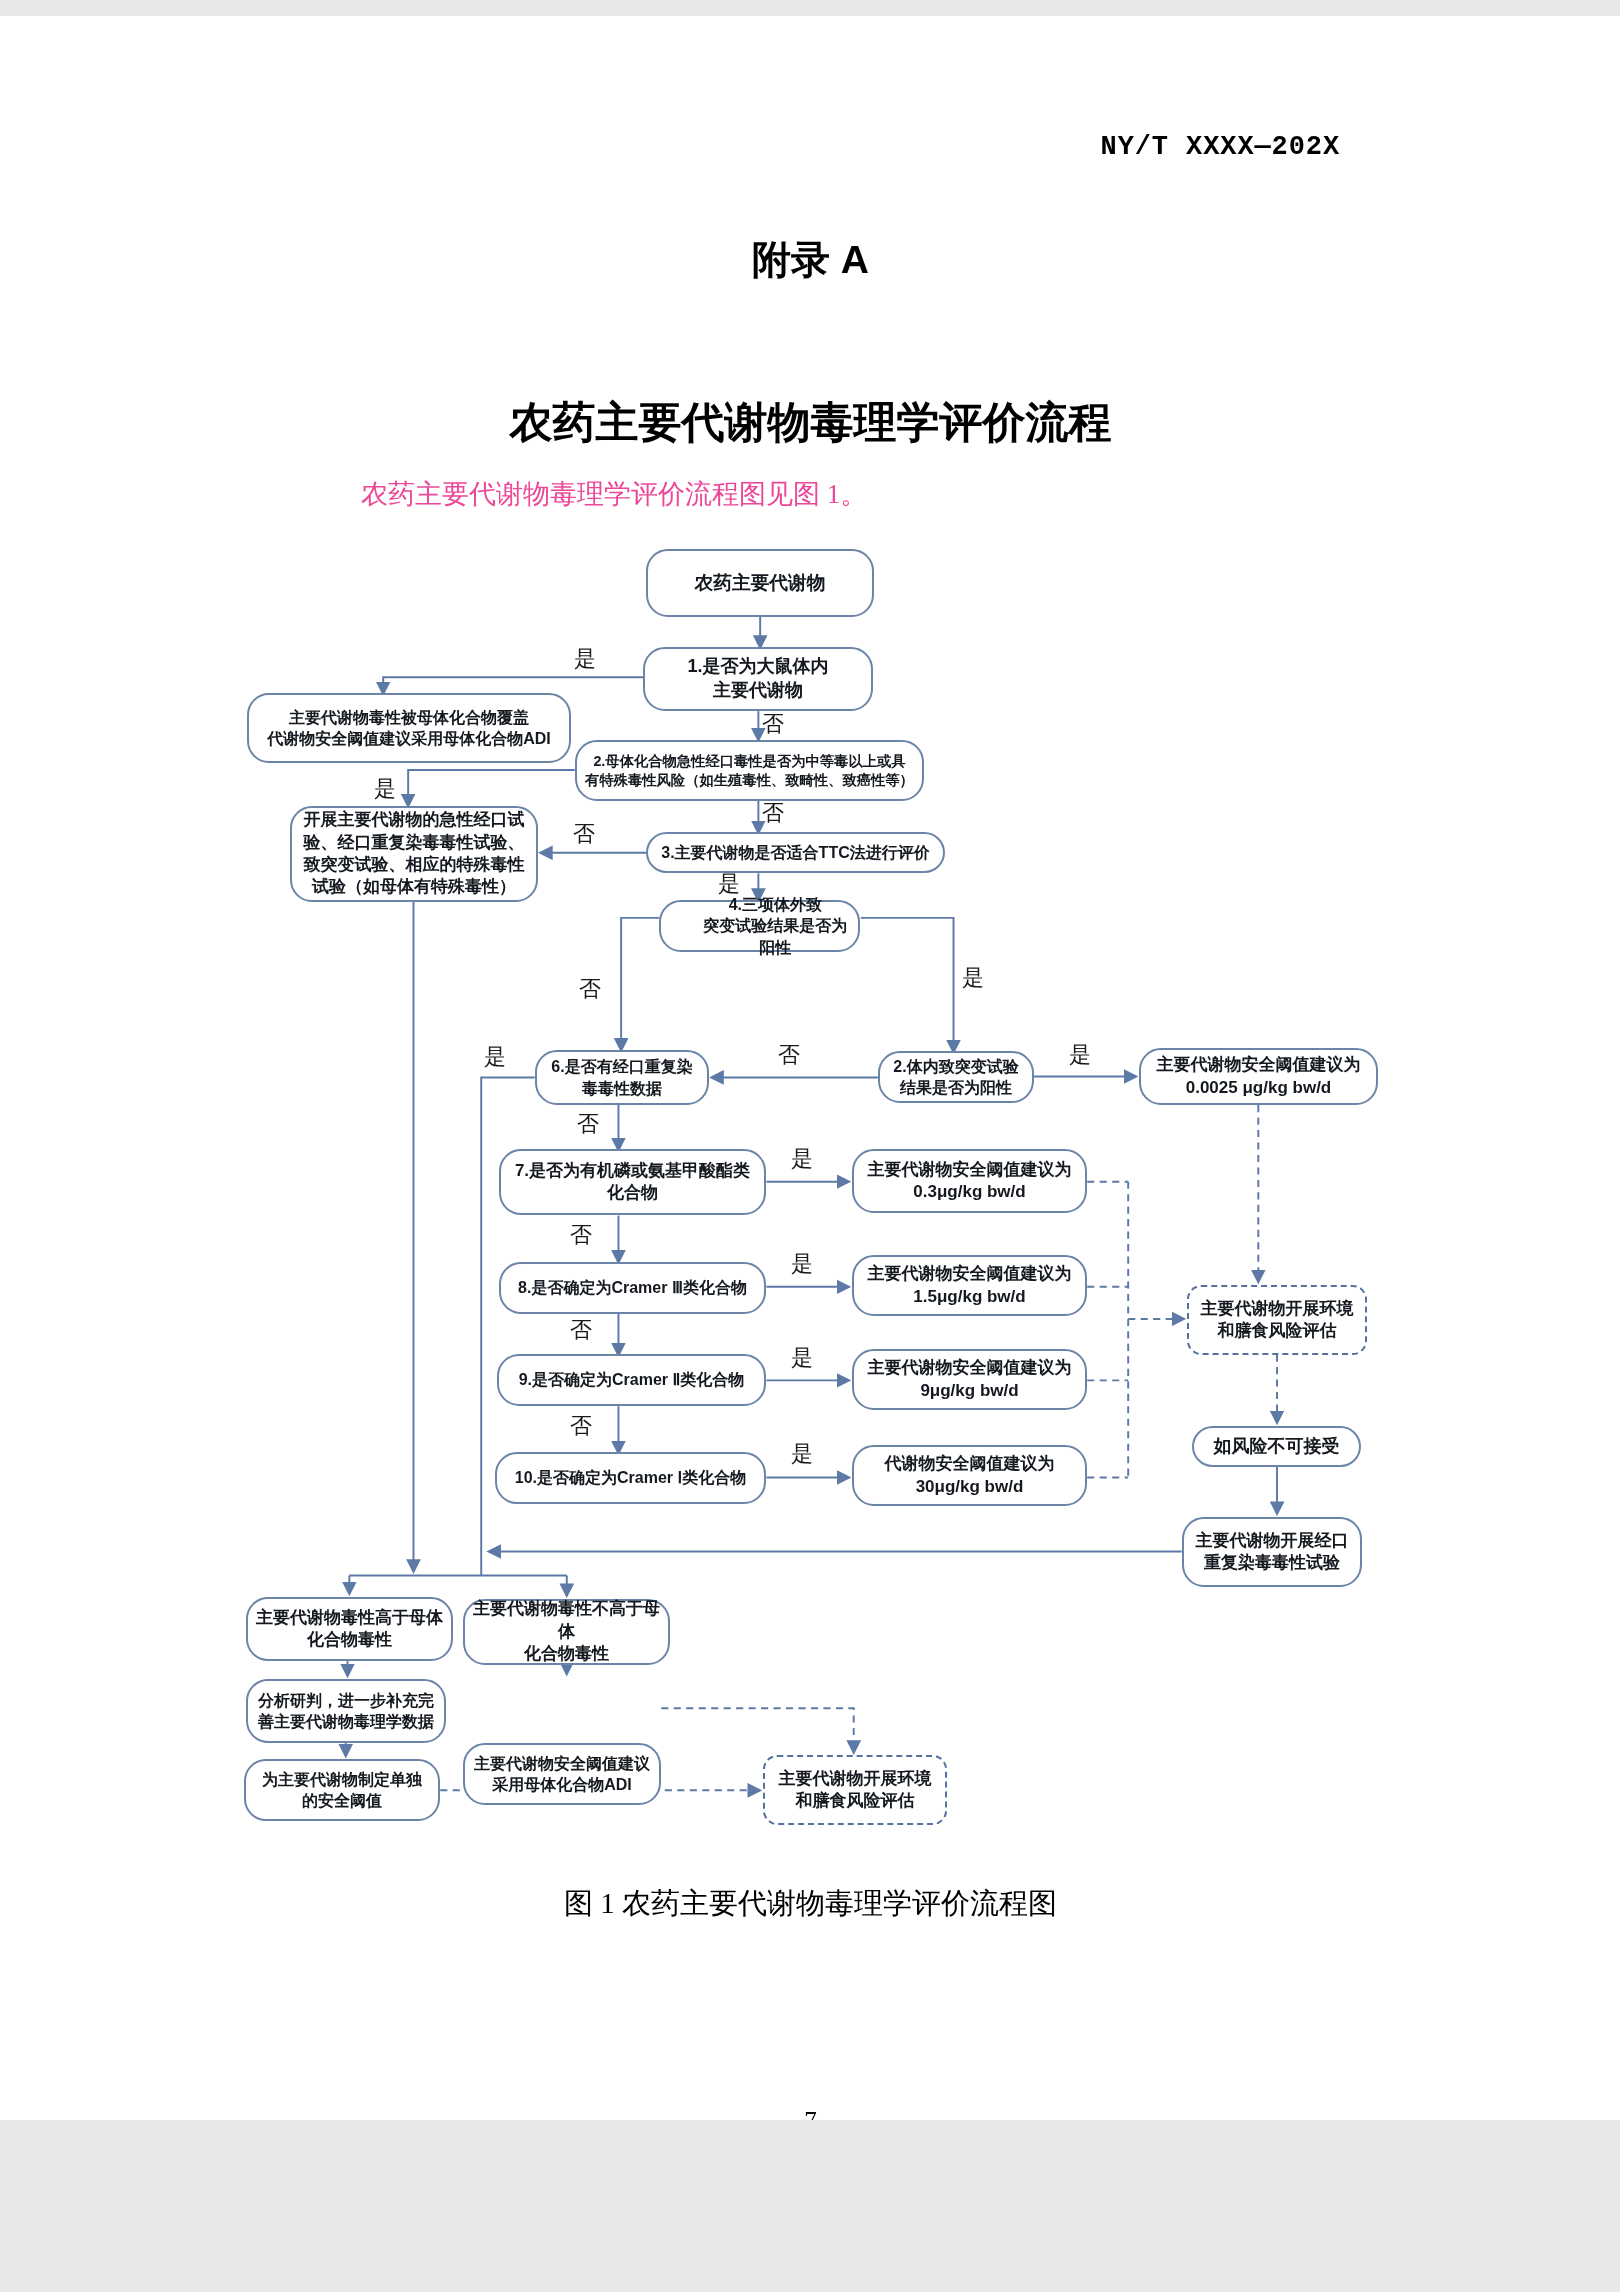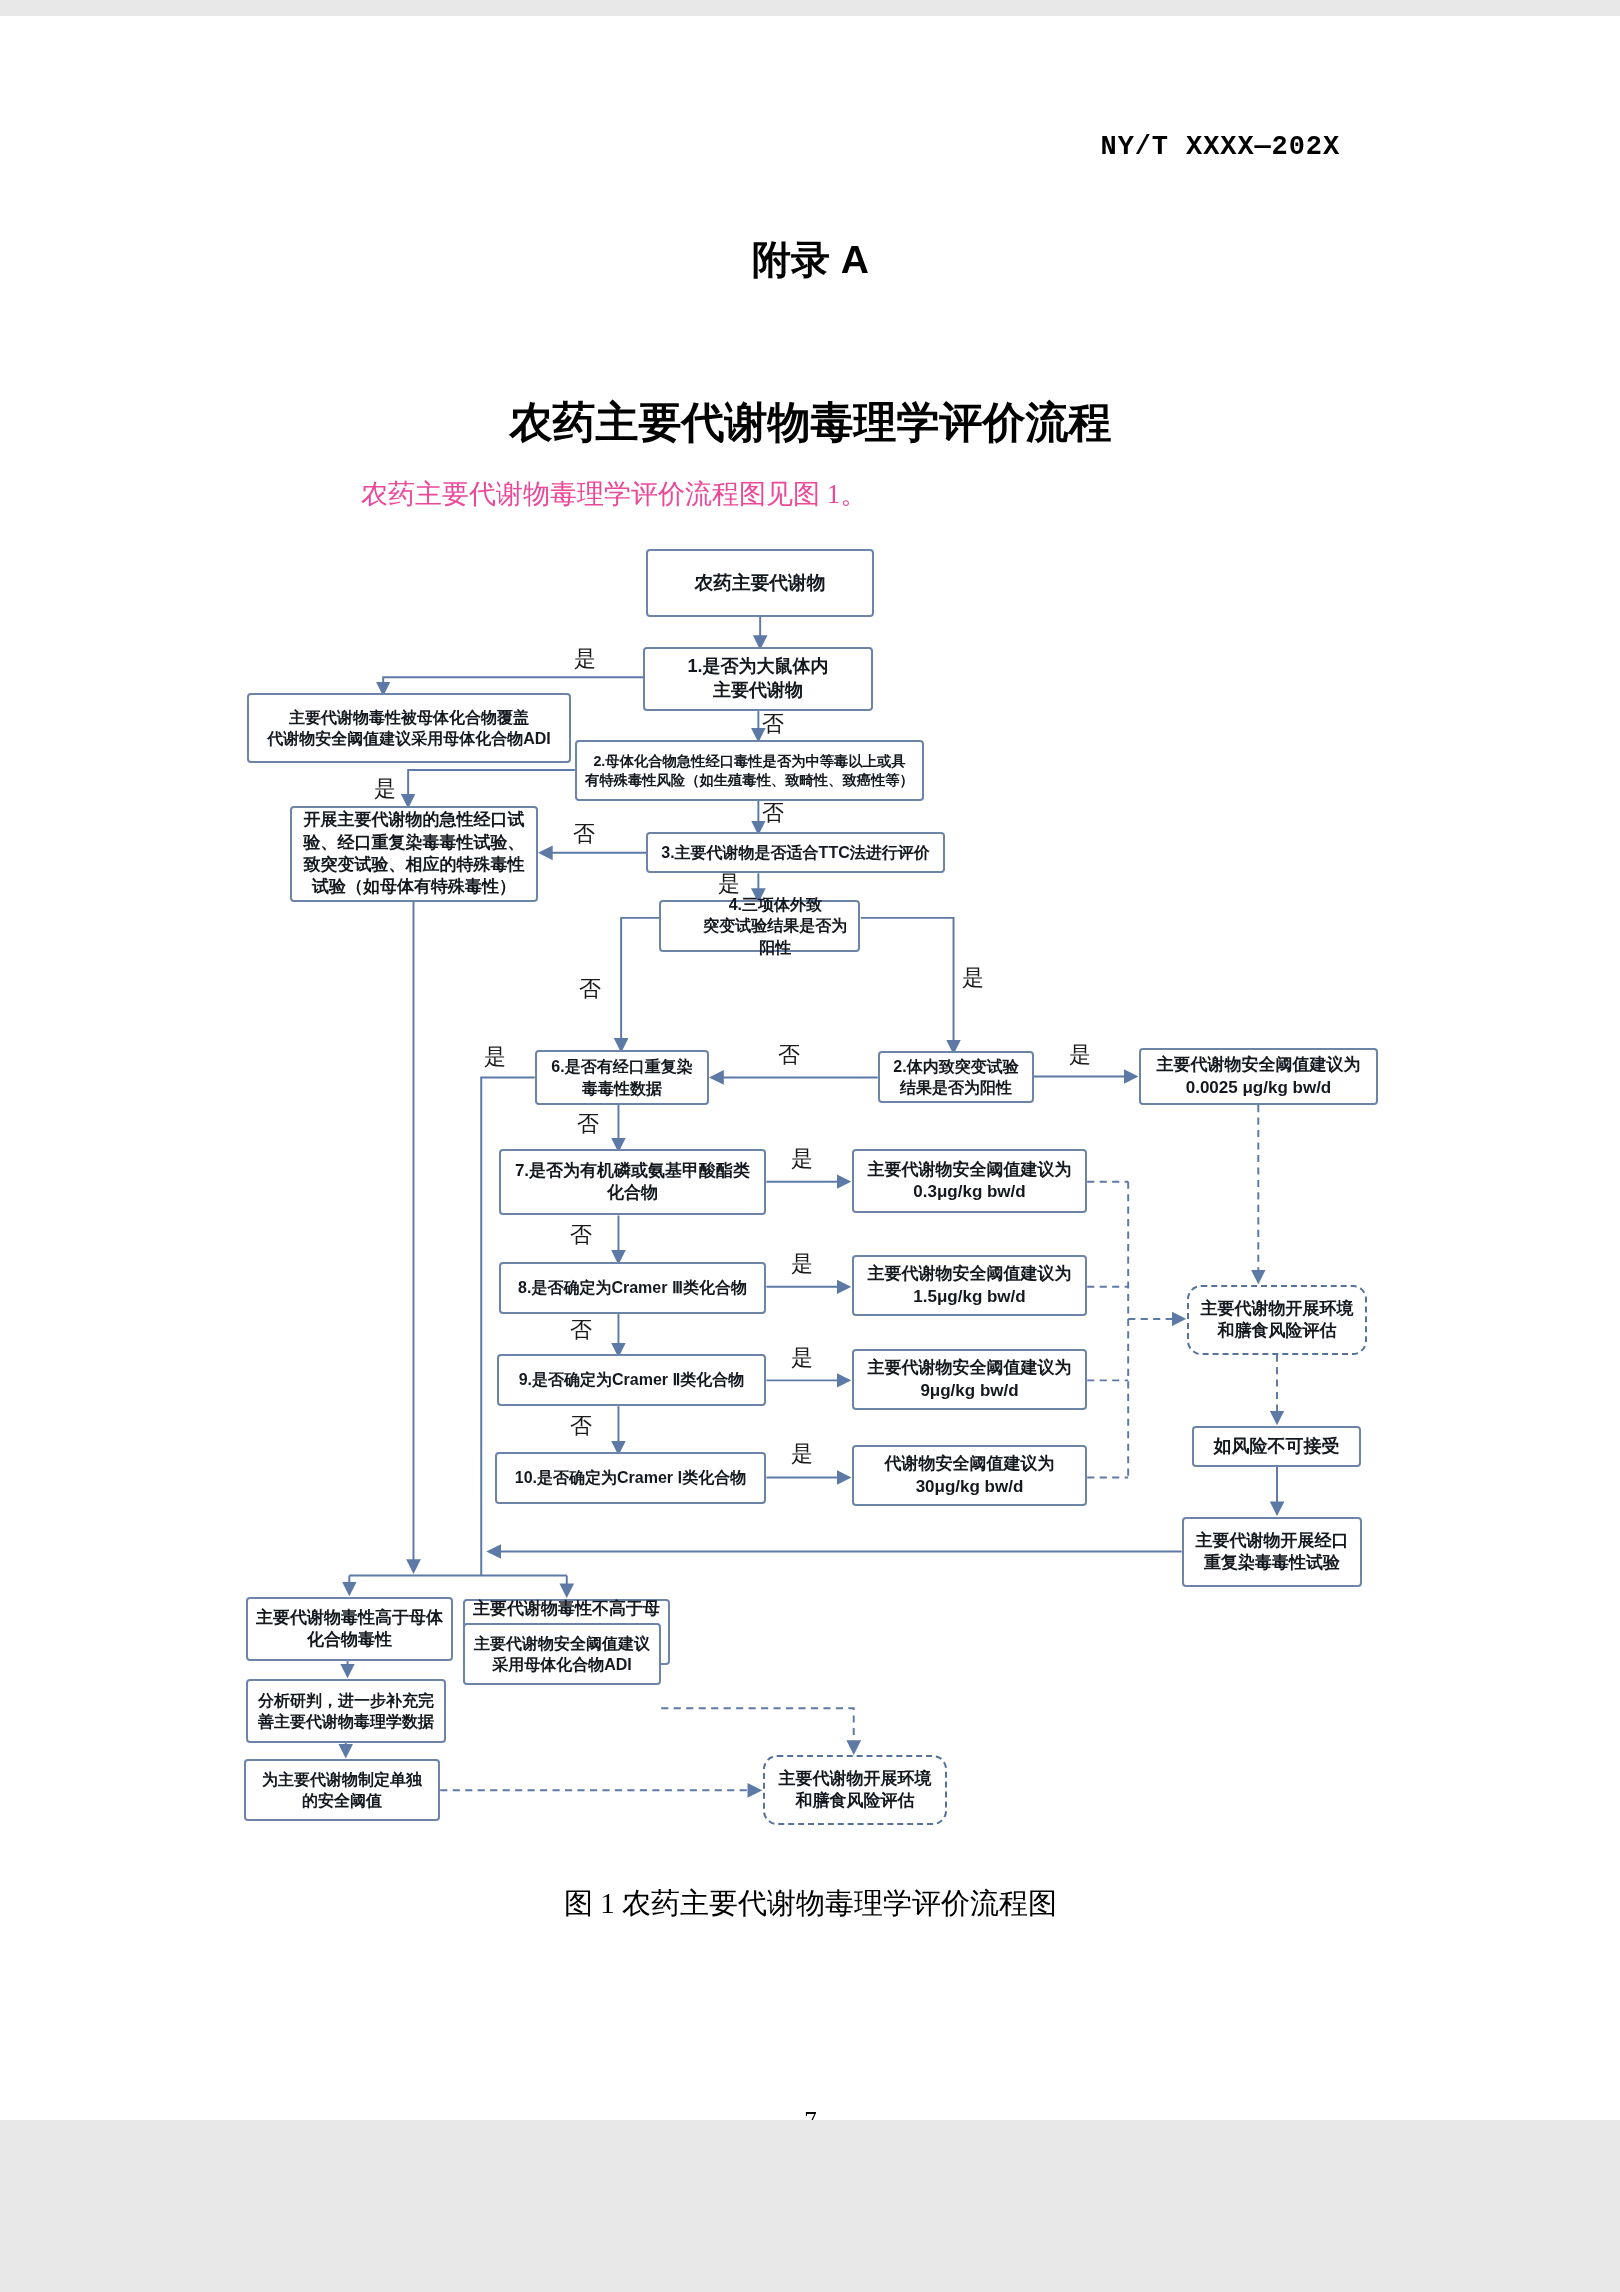--- a/index.html
+++ b/index.html
@@ -41,21 +41,21 @@
   }
   .page-number{
     position:absolute;top:2091px;left:0;width:100%;text-align:center;
     font-family:"Liberation Serif","DejaVu Serif",serif;
     font-size:25px;color:#000;
   }
   #flowchart{position:absolute;top:0;left:0;width:1621px;height:2293px;}
   #edge-svg{position:absolute;top:0;left:0;}
   .node{
     position:absolute;box-sizing:border-box;
-    border:2.2px solid #6b84a8;border-radius:4px;
+    border:2.2px solid #6b84a8;border-radius:22px;
     background:#ffffff;
     display:flex;flex-direction:column;justify-content:center;align-items:center;
     text-align:center;color:#14181f;font-weight:600;
     line-height:1.32;padding:1.8px 5.3px;
   }
   .node.dashed{border:2.2px dashed #55719c;border-radius:14.3px;}
   .node .ln{width:100%;}
   .node .ln.b{font-weight:800;}
   .edge-label{
     position:absolute;transform:translate(-50%,-50%);
@@ -206,21 +206,21 @@
         <div class="ln">化合物毒性</div>
       </div>
       <div class="node" style="left: 463px; top: 1583px; width: 207px; height: 66px; font-size: 17px;">
         <div class="ln">主要代谢物毒性不高于母体</div>
         <div class="ln">化合物毒性</div>
       </div>
       <div class="node" style="left: 246px; top: 1663px; width: 200px; height: 64px; font-size: 16px;">
         <div class="ln">分析研判，进一步补充完</div>
         <div class="ln">善主要代谢物毒理学数据</div>
       </div>
-      <div class="node" style="left: 463px; top: 1607px; width: 198px; height: 62px; font-size: 16px;">
+      <div class="node" style="left: 463px; top: 1727px; width: 198px; height: 62px; font-size: 16px;">
         <div class="ln">主要代谢物安全阈值建议</div>
         <div class="ln">采用母体化合物ADI</div>
       </div>
       <div class="node" style="left: 244px; top: 1743px; width: 196px; height: 62px; font-size: 16px;">
         <div class="ln">为主要代谢物制定单独</div>
         <div class="ln">的安全阈值</div>
       </div>
       <div class="node dashed" style="left: 763px; top: 1739px; width: 184px; height: 70px; font-size: 17px;">
         <div class="ln">主要代谢物开展环境</div>
         <div class="ln">和膳食风险评估</div>

